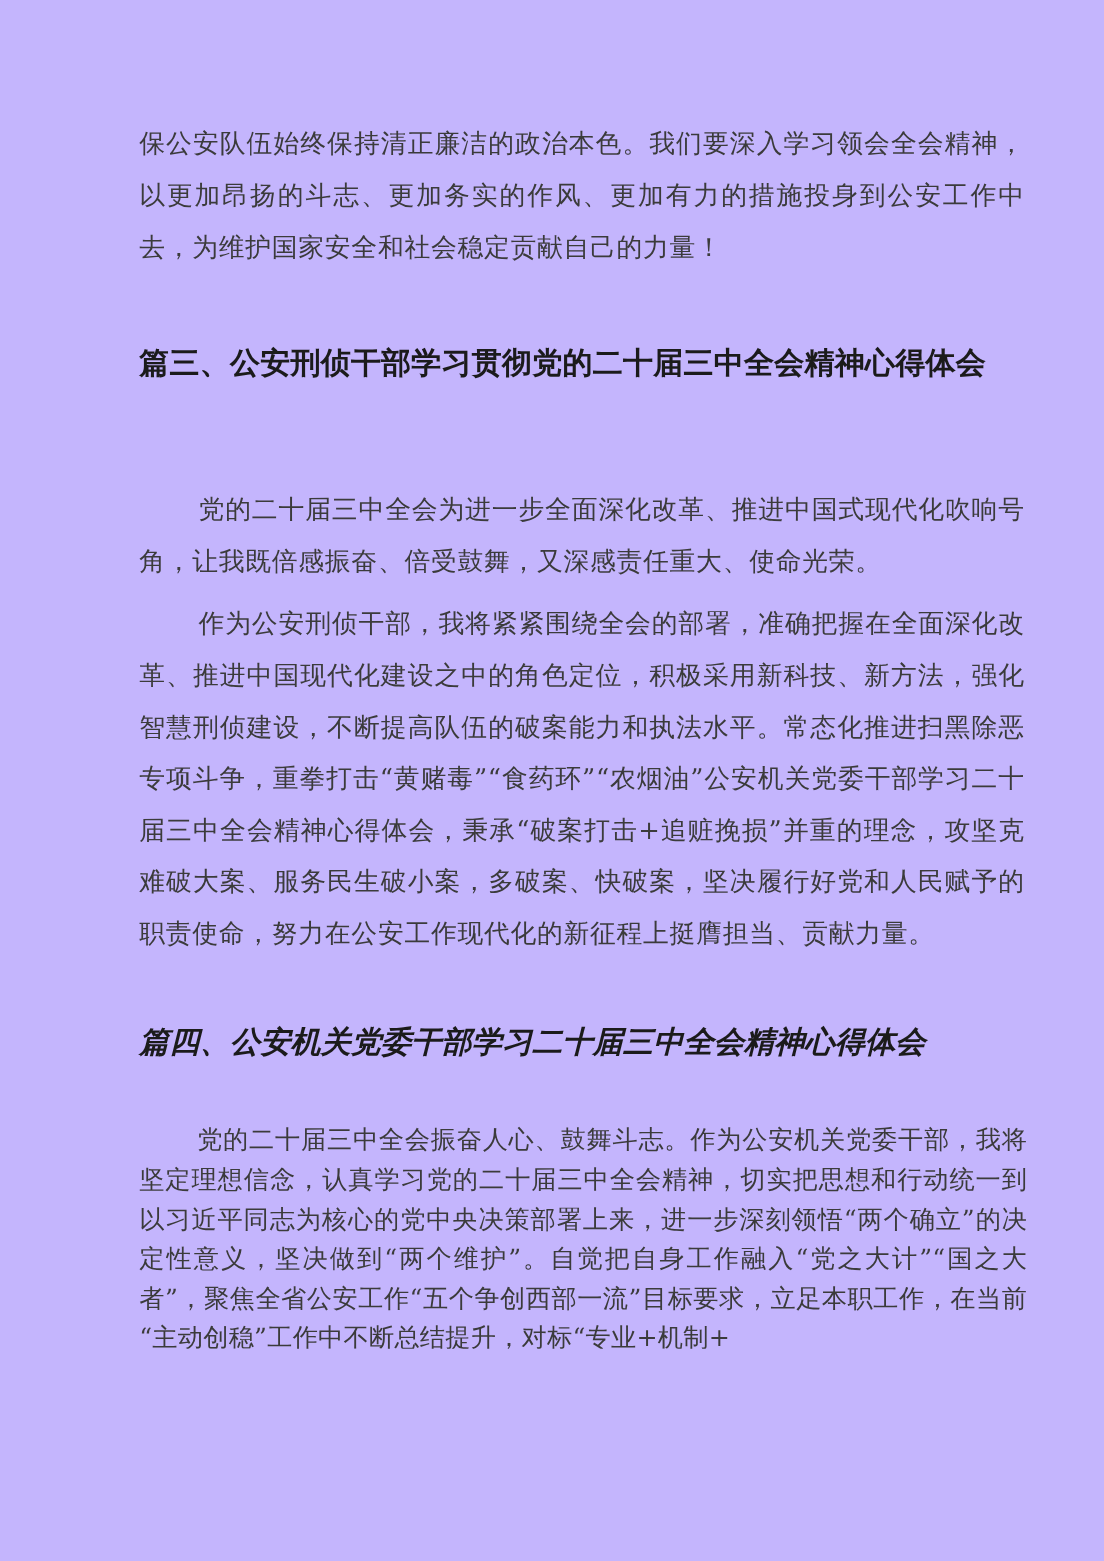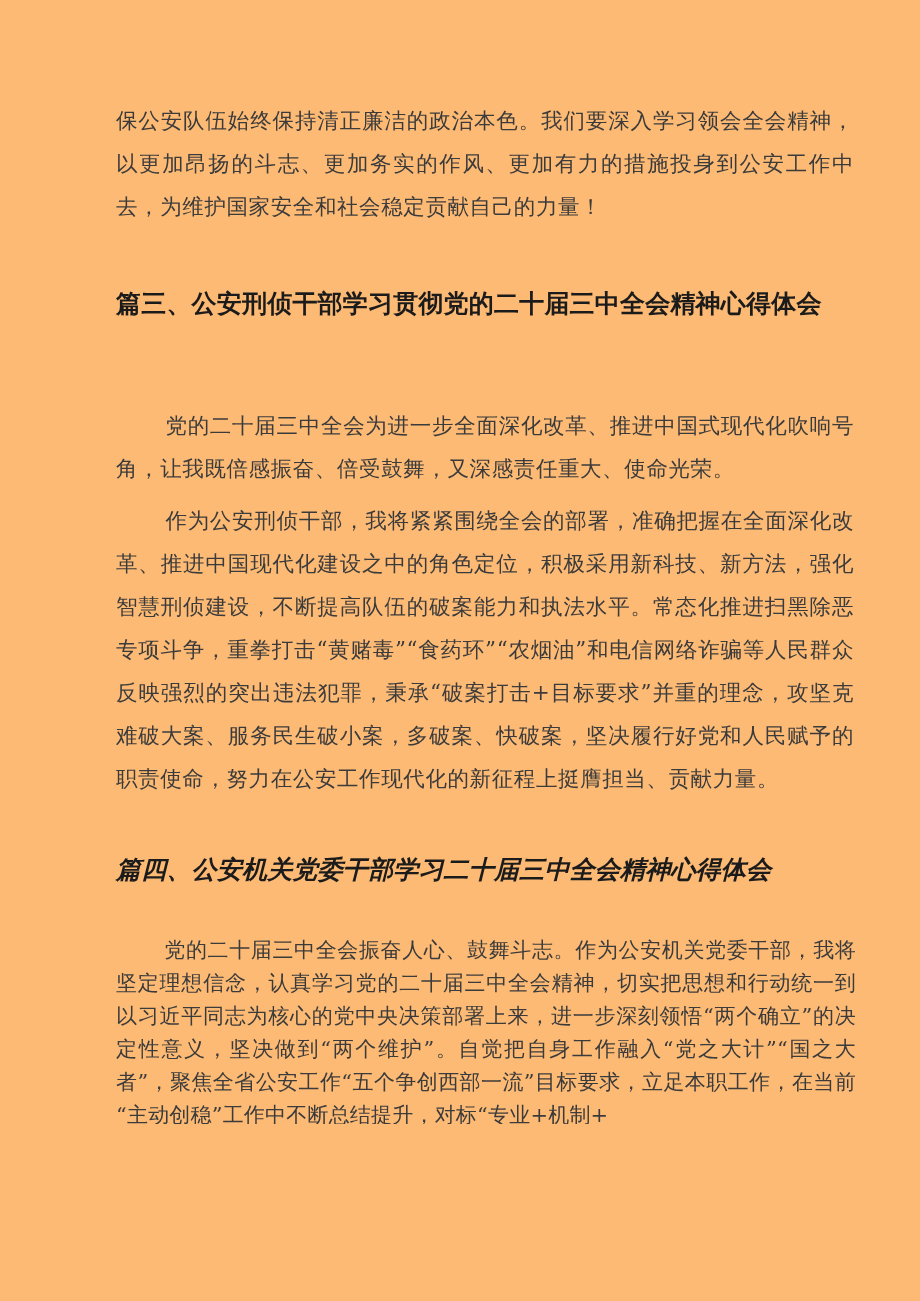--- a/index.html
+++ b/index.html
@@ -7,21 +7,21 @@
     margin: 0;
     padding: 0;
     background: #ffffff;
   }
 
   .page {
     position: relative;
     width: 920px;
     height: 1301px;
     margin: 0 auto;
-    background: #fdba74;
+    background: #c4b5fd;
     overflow: hidden;
     font-family: "DejaVu Sans", "Liberation Sans", sans-serif;
   }
 
   
   .content {
     position: absolute;
     left: 116px;
     top: 0;
     width: 738px;
@@ -89,21 +89,21 @@
 
     <div class="block-h3">
       <h2 class="heading">篇三、公安刑侦干部学习贯彻党的二十届三中全会精神心得体会</h2>
     </div>
 
     <div class="block-p1">
       <p class="para indent">党的二十届三中全会为进一步全面深化改革、推进中国式现代化吹响号角，让我既倍感振奋、倍受鼓舞，又深感责任重大、使命光荣。</p>
     </div>
 
     <div class="block-p2">
-      <p class="para indent">作为公安刑侦干部，我将紧紧围绕全会的部署，准确把握在全面深化改革、推进中国现代化建设之中的角色定位，积极采用新科技、新方法，强化智慧刑侦建设，不断提高队伍的破案能力和执法水平。常态化推进扫黑除恶专项斗争，重拳打击“黄赌毒”“食药环”“农烟油”和电信网络诈骗等人民群众反映强烈的突出违法犯罪，秉承“破案打击+目标要求”并重的理念，攻坚克难破大案、服务民生破小案，多破案、快破案，坚决履行好党和人民赋予的职责使命，努力在公安工作现代化的新征程上挺膺担当、贡献力量。</p>
+      <p class="para indent">作为公安刑侦干部，我将紧紧围绕全会的部署，准确把握在全面深化改革、推进中国现代化建设之中的角色定位，积极采用新科技、新方法，强化智慧刑侦建设，不断提高队伍的破案能力和执法水平。常态化推进扫黑除恶专项斗争，重拳打击“黄赌毒”“食药环”“农烟油”公安机关党委干部学习二十届三中全会精神心得体会，秉承“破案打击+追赃挽损”并重的理念，攻坚克难破大案、服务民生破小案，多破案、快破案，坚决履行好党和人民赋予的职责使命，努力在公安工作现代化的新征程上挺膺担当、贡献力量。</p>
     </div>
 
     <div class="block-h4">
       <h2 class="heading">篇四、公安机关党委干部学习二十届三中全会精神心得体会</h2>
     </div>
 
     <div class="block-p3 clip-bottom">
       <p class="para tight indent">党的二十届三中全会振奋人心、鼓舞斗志。作为公安机关党委干部，我将坚定理想信念，认真学习党的二十届三中全会精神，切实把思想和行动统一到以习近平同志为核心的党中央决策部署上来，进一步深刻领悟“两个确立”的决定性意义，坚决做到“两个维护”。自觉把自身工作融入“党之大计”“国之大者”，聚焦全省公安工作“五个争创西部一流”目标要求，立足本职工作，在当前“主动创稳”工作中不断总结提升，对标“专业+机制+</p>
     </div>
 

